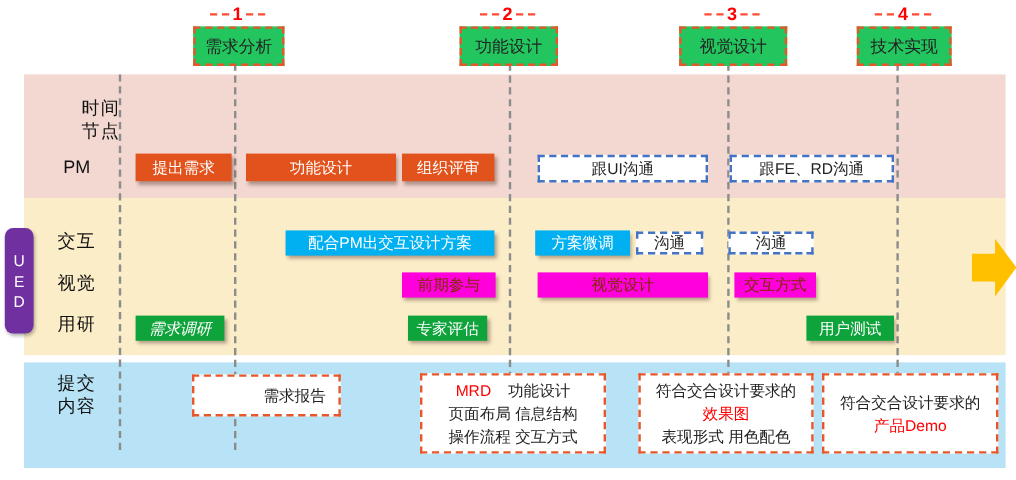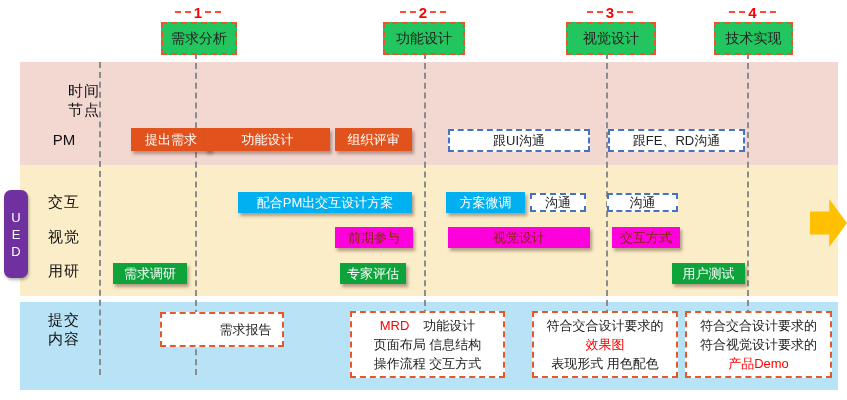--- a/index.html
+++ b/index.html
@@ -49,36 +49,36 @@
     font-size:13px;z-index:2;white-space:nowrap;
   }
   .solid{color:#fff;box-shadow:2px 3px 3px rgba(90,60,50,.45);}
   .orange{background:#E2521C;}
   .cyan{background:#00B0F0;}
   .magenta{background:#FF00DC;color:#7E2B00;}
   .green{background:#0FA33C;}
   .dashed-b{background:#fff;border:2px dashed #4472C4;color:#222;}
   .dashed-o{background:#fff;border:2px dashed #E8572A;color:#222;z-index:3;}
   
-  .pm1{left:113px;top:128px;width:80px;height:23px;margin-left:18px;}
+  .pm1{left:113px;top:128px;width:80px;height:23px;}
   .pm2{left:205px;top:128px;width:125px;height:23px;}
   .pm3{left:335px;top:128px;width:77px;height:23px;}
   .pmd1{left:448px;top:129px;width:138px;height:19px;}
   .pmd2{left:608px;top:129px;width:133px;height:19px;}
   
   .ia1{left:238px;top:192px;width:174px;height:21px;}
   .ia2{left:446px;top:192px;width:79px;height:21px;}
   .iad1{left:530px;top:193px;width:52px;height:15px;}
   .iad2{left:607px;top:193px;width:67px;height:15px;}
   
   .vs1{left:335px;top:227px;width:78px;height:21px;}
   .vs2{left:448px;top:227px;width:142px;height:21px;}
   .vs3{left:612px;top:227px;width:68px;height:21px;}
   
-  .re1{left:113px;top:263px;width:74px;height:21px;}
+  .re1{left:113px;top:263px;width:74px;height:21px;font-style:italic;}
   .re2{left:340px;top:263px;width:66px;height:21px;}
   .re3{left:672px;top:263px;width:73px;height:21px;}
   
   .deliv{flex-direction:column;line-height:19px;font-size:13px;text-align:center;}
   .dv1{left:160px;top:312px;width:73px;height:31px;padding-left:47px;}
   .dv2{left:350px;top:311px;width:151px;height:63px;}
   .dv3{left:532px;top:311px;width:142px;height:63px;}
   .dv4{left:685px;top:311px;width:143px;height:63px;}
   .red{color:#FF0000;}
   .dv-line{display:flex;gap:14px;justify-content:center;}
@@ -185,19 +185,18 @@
     <div>页面布局 信息结构</div>
     <div>操作流程 交互方式</div>
   </div>
   <div class="box dashed-o deliv dv3">
     <div>符合交合设计要求的</div>
     <div class="red">效果图</div>
     <div>表现形式 用色配色</div>
   </div>
   <div class="box dashed-o deliv dv4">
     <div>符合交合设计要求的</div>
-    <div>符合视觉设计要求的</div>
     <div class="red">产品Demo</div>
   </div>
 
   <div class="arrow"></div>
 
 </div>
 
 </body></html>

